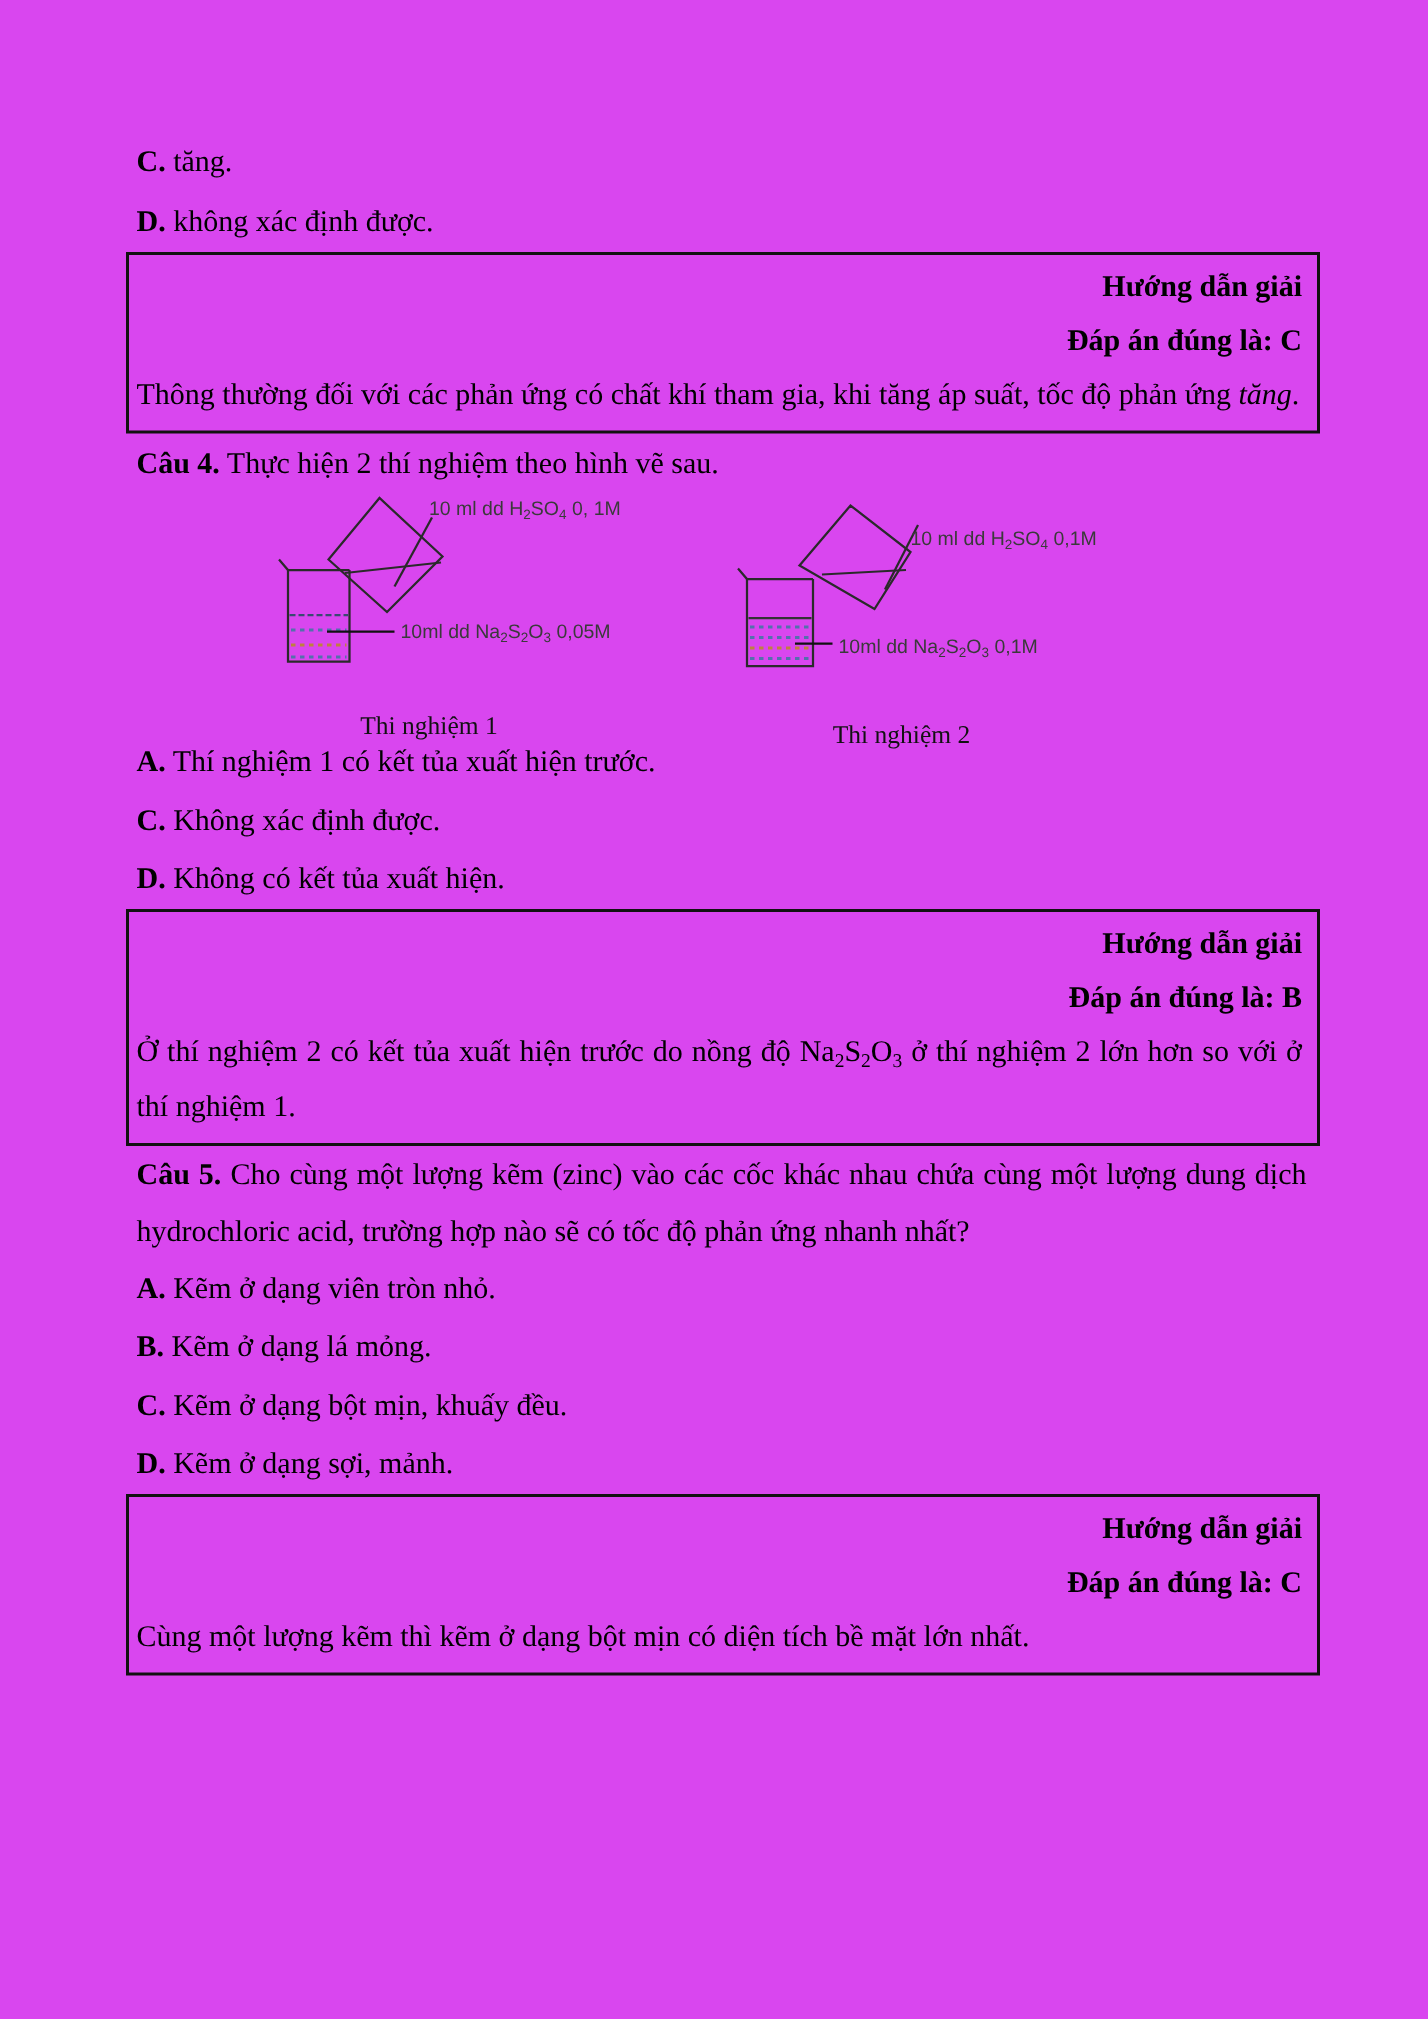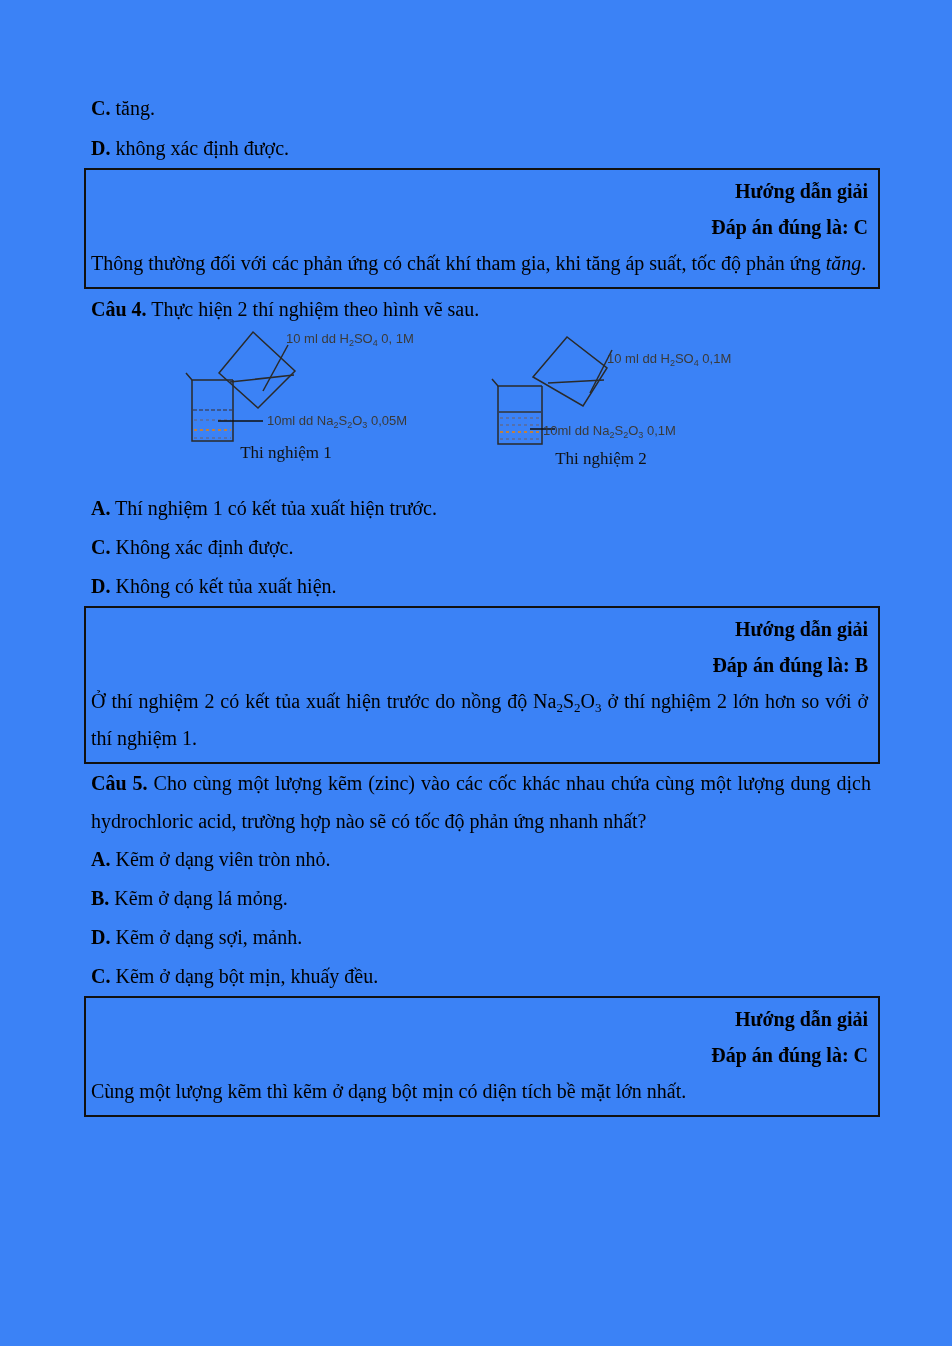--- a/index.html
+++ b/index.html
@@ -1,21 +1,21 @@
 <!DOCTYPE html>
 <html><head>
 <meta charset="utf-8">
 <style>
   html,body{margin:0;padding:0;background:#fff;}
   .page{
     position:relative;
     width:952px;height:1346px;
     box-sizing:border-box;
     padding:88px 81px 0 91px;
-    background:#3b82f6;
+    background:#d946ef;
     color:#000;
     font-family:"Liberation Serif","DejaVu Serif",serif;
     font-size:20px;
     overflow:hidden;
   }
   p{margin:0;}
   .opt-line{line-height:40px;}
   .opt-line-s{line-height:39px;}
   .q-line{line-height:40px;}
   b.lbl{font-weight:bold;}
@@ -43,20 +43,21 @@
     line-height:15px;
   }
   .dlabel sub{font-size:9px;vertical-align:-3px;line-height:0;}
   .dcaption{
     position:absolute;
     font-family:"Liberation Serif","DejaVu Serif",serif;
     font-size:17px;
     color:#111;
     text-align:center;
     white-space:nowrap;
+    margin-top:31px;
   }
   sub.chem{font-size:13px;vertical-align:-4px;line-height:0;}
 </style>
 </head>
 <body>
 
 <div class="page">
 
   <p class="opt-line"><b class="lbl">C.</b><span> tăng.</span></p>
   <p class="opt-line"><b class="lbl">D.</b><span> không xác định được.</span></p>
@@ -108,39 +109,39 @@
         <line x1="521" y1="21" x2="499" y2="64"></line>
       </g>
       <line x1="439" y1="100" x2="464" y2="100" stroke="#111" stroke-width="1.5"></line>
     </svg>
 
     <div class="dlabel" style="left:195px;top:2px;"><span>10 ml dd H</span><sub>2</sub><span>SO</span><sub>4</sub><span> 0, 1M</span></div>
     <div class="dlabel" style="left:176px;top:84px;"><span>10ml dd Na</span><sub>2</sub><span>S</span><sub>2</sub><span>O</span><sub>3</sub><span> 0,05M</span></div>
     <div class="dcaption" style="left:140px;top:114px;width:110px;">Thi nghiệm 1</div>
 
     <div class="dlabel" style="left:516px;top:10px;margin-top:12px;"><span>10 ml dd H</span><sub>2</sub><span>SO</span><sub>4</sub><span> 0,1M</span></div>
-    <div class="dlabel" style="left:452px;top:94px;"><span>10ml dd Na</span><sub>2</sub><span>S</span><sub>2</sub><span>O</span><sub>3</sub><span> 0,1M</span></div>
+    <div class="dlabel" style="left:468px;top:94px;"><span>10ml dd Na</span><sub>2</sub><span>S</span><sub>2</sub><span>O</span><sub>3</sub><span> 0,1M</span></div>
     <div class="dcaption" style="left:455px;top:120px;width:110px;">Thi nghiệm 2</div>
   </div>
 
   <p class="opt-line-s"><b class="lbl">A.</b><span> Thí nghiệm 1 có kết tủa xuất hiện trước.</span></p>
   <p class="opt-line-s"><b class="lbl">C.</b><span> Không xác định được.</span></p>
   <p class="opt-line-s"><b class="lbl">D.</b><span> Không có kết tủa xuất hiện.</span></p>
 
   <div class="solution-box">
     <p class="box-heading">Hướng dẫn giải</p>
     <p class="box-heading">Đáp án đúng là: B</p>
     <p class="box-body"><span>Ở thí nghiệm 2 có kết tủa xuất hiện trước do nồng độ Na</span><sub class="chem">2</sub><span>S</span><sub class="chem">2</sub><span>O</span><sub class="chem">3</sub><span> ở thí nghiệm 2 lớn hơn so với ở thí nghiệm 1.</span></p>
   </div>
 
   <p class="q-line q5-para just"><b class="lbl">Câu 5.</b><span> Cho cùng một lượng kẽm (zinc) vào các cốc khác nhau chứa cùng một lượng dung dịch hydrochloric acid, trường hợp nào sẽ có tốc độ phản ứng nhanh nhất?</span></p>
   <p class="opt-line-s"><b class="lbl">A.</b><span> Kẽm ở dạng viên tròn nhỏ.</span></p>
   <p class="opt-line-s"><b class="lbl">B.</b><span> Kẽm ở dạng lá mỏng.</span></p>
+  <p class="opt-line-s"><b class="lbl">C.</b><span> Kẽm ở dạng bột mịn, khuấy đều.</span></p>
   <p class="opt-line-s"><b class="lbl">D.</b><span> Kẽm ở dạng sợi, mảnh.</span></p>
-  <p class="opt-line-s"><b class="lbl">C.</b><span> Kẽm ở dạng bột mịn, khuấy đều.</span></p>
 
   <div class="solution-box">
     <p class="box-heading">Hướng dẫn giải</p>
     <p class="box-heading">Đáp án đúng là: C</p>
     <p class="box-body">Cùng một lượng kẽm thì kẽm ở dạng bột mịn có diện tích bề mặt lớn nhất.</p>
   </div>
 
 </div>
 
 </body></html>

